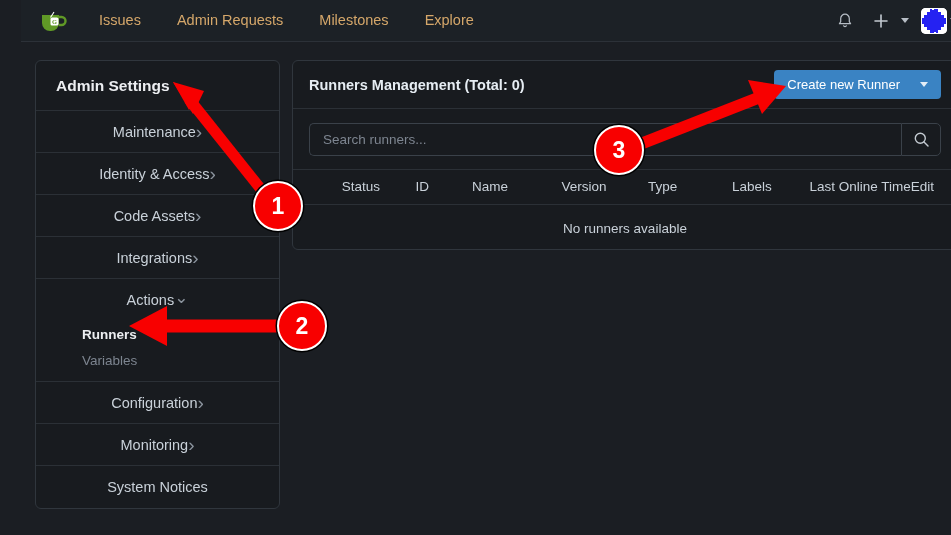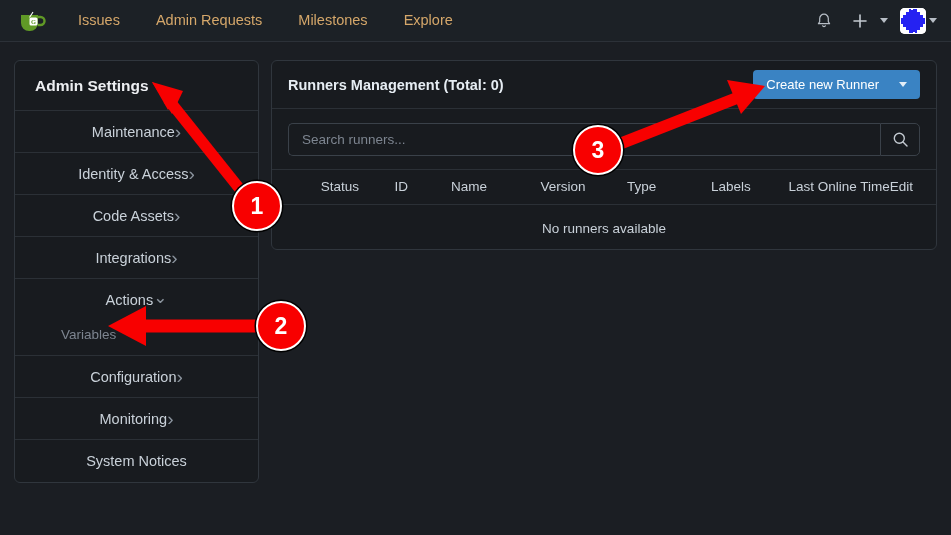--- a/index.html
+++ b/index.html
@@ -2,21 +2,21 @@
 <html><head>
 <meta charset="utf-8">
 <style>
   * { box-sizing: border-box; margin: 0; padding: 0; }
   html, body {
     width: 951px; height: 535px;
     background: #1b1e23;
     font-family: "Liberation Sans", sans-serif;
     overflow: hidden;
   }
-  #root { position: relative; width: 804px; height: 535px; }
+  #root { position: relative; width: 804px; height: 535px; margin-left: 21px; }
 
   
   .navbar {
     position: absolute; left: 0; top: 0;
     width: 951px; height: 42px;
     background: #1c2126;
     border-bottom: 1px solid #2c3138;
     display: flex; align-items: center;
   }
   .nav-logo {
@@ -276,20 +276,21 @@
     <div class="side-item">
       <span>Integrations</span>
       <span class="chev right"></span>
     </div>
 
     <div class="side-item no-border">
       <span>Actions</span>
       <span class="chev down"></span>
     </div>
     <div class="subgroup">
+      <div class="sub-item active">Runners</div>
       <div class="sub-item dim">Variables</div>
     </div>
 
     <div class="side-item">
       <span>Configuration</span>
       <span class="chev right"></span>
     </div>
     <div class="side-item">
       <span>Monitoring</span>
       <span class="chev right"></span>

